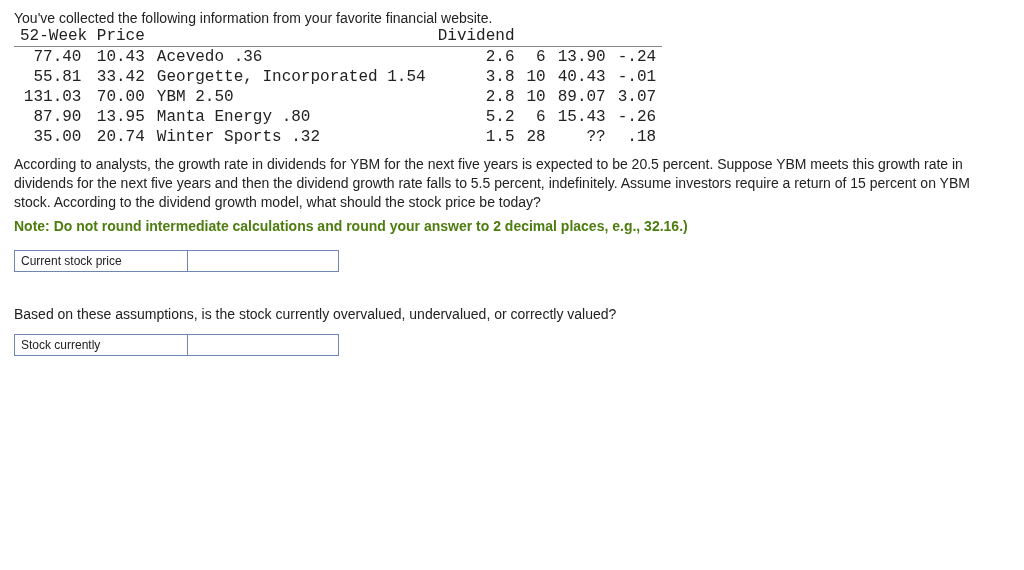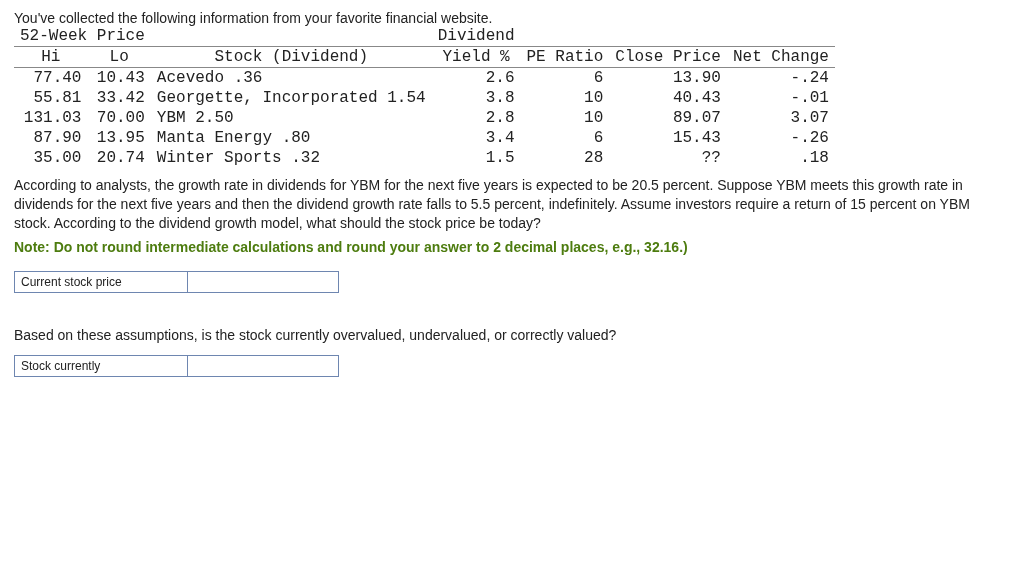--- a/index.html
+++ b/index.html
@@ -63,29 +63,20 @@
 <table class="data-table">
   <tbody>
       <tr class="super">
     <td class="c" colspan="2">52-Week Price</td>
     <td></td>
     <td class="c">Dividend</td>
     <td></td>
         <td></td>
         <td></td>
   </tr>
-  <tr class="hdr">
-    <td class="c">Hi</td>
-    <td class="c">Lo</td>
-    <td class="c">Stock (Dividend)</td>
-    <td class="c">Yield %</td>
-    <td class="c">PE Ratio</td>
-    <td class="c">Close Price</td>
-    <td class="c">Net Change</td>
-  </tr>
   </tbody>
     <tbody id="data-rows">
       <tr>
         <td class="r">77.40</td>
         <td class="r">10.43</td>
         <td class="l">Acevedo .36</td>
         <td class="r">2.6</td>
         <td class="r">6</td>
         <td class="r">13.90</td>
         <td class="r">-.24</td>
@@ -105,21 +96,21 @@
         <td class="l">YBM 2.50</td>
         <td class="r">2.8</td>
         <td class="r">10</td>
         <td class="r">89.07</td>
         <td class="r">3.07</td>
       </tr>
       <tr>
         <td class="r">87.90</td>
         <td class="r">13.95</td>
         <td class="l">Manta Energy .80</td>
-        <td class="r">3.4</td>
+        <td class="r">5.2</td>
         <td class="r">6</td>
         <td class="r">15.43</td>
         <td class="r">-.26</td>
       </tr>
       <tr>
         <td class="r">35.00</td>
         <td class="r">20.74</td>
         <td class="l">Winter Sports .32</td>
         <td class="r">1.5</td>
         <td class="r">28</td>

